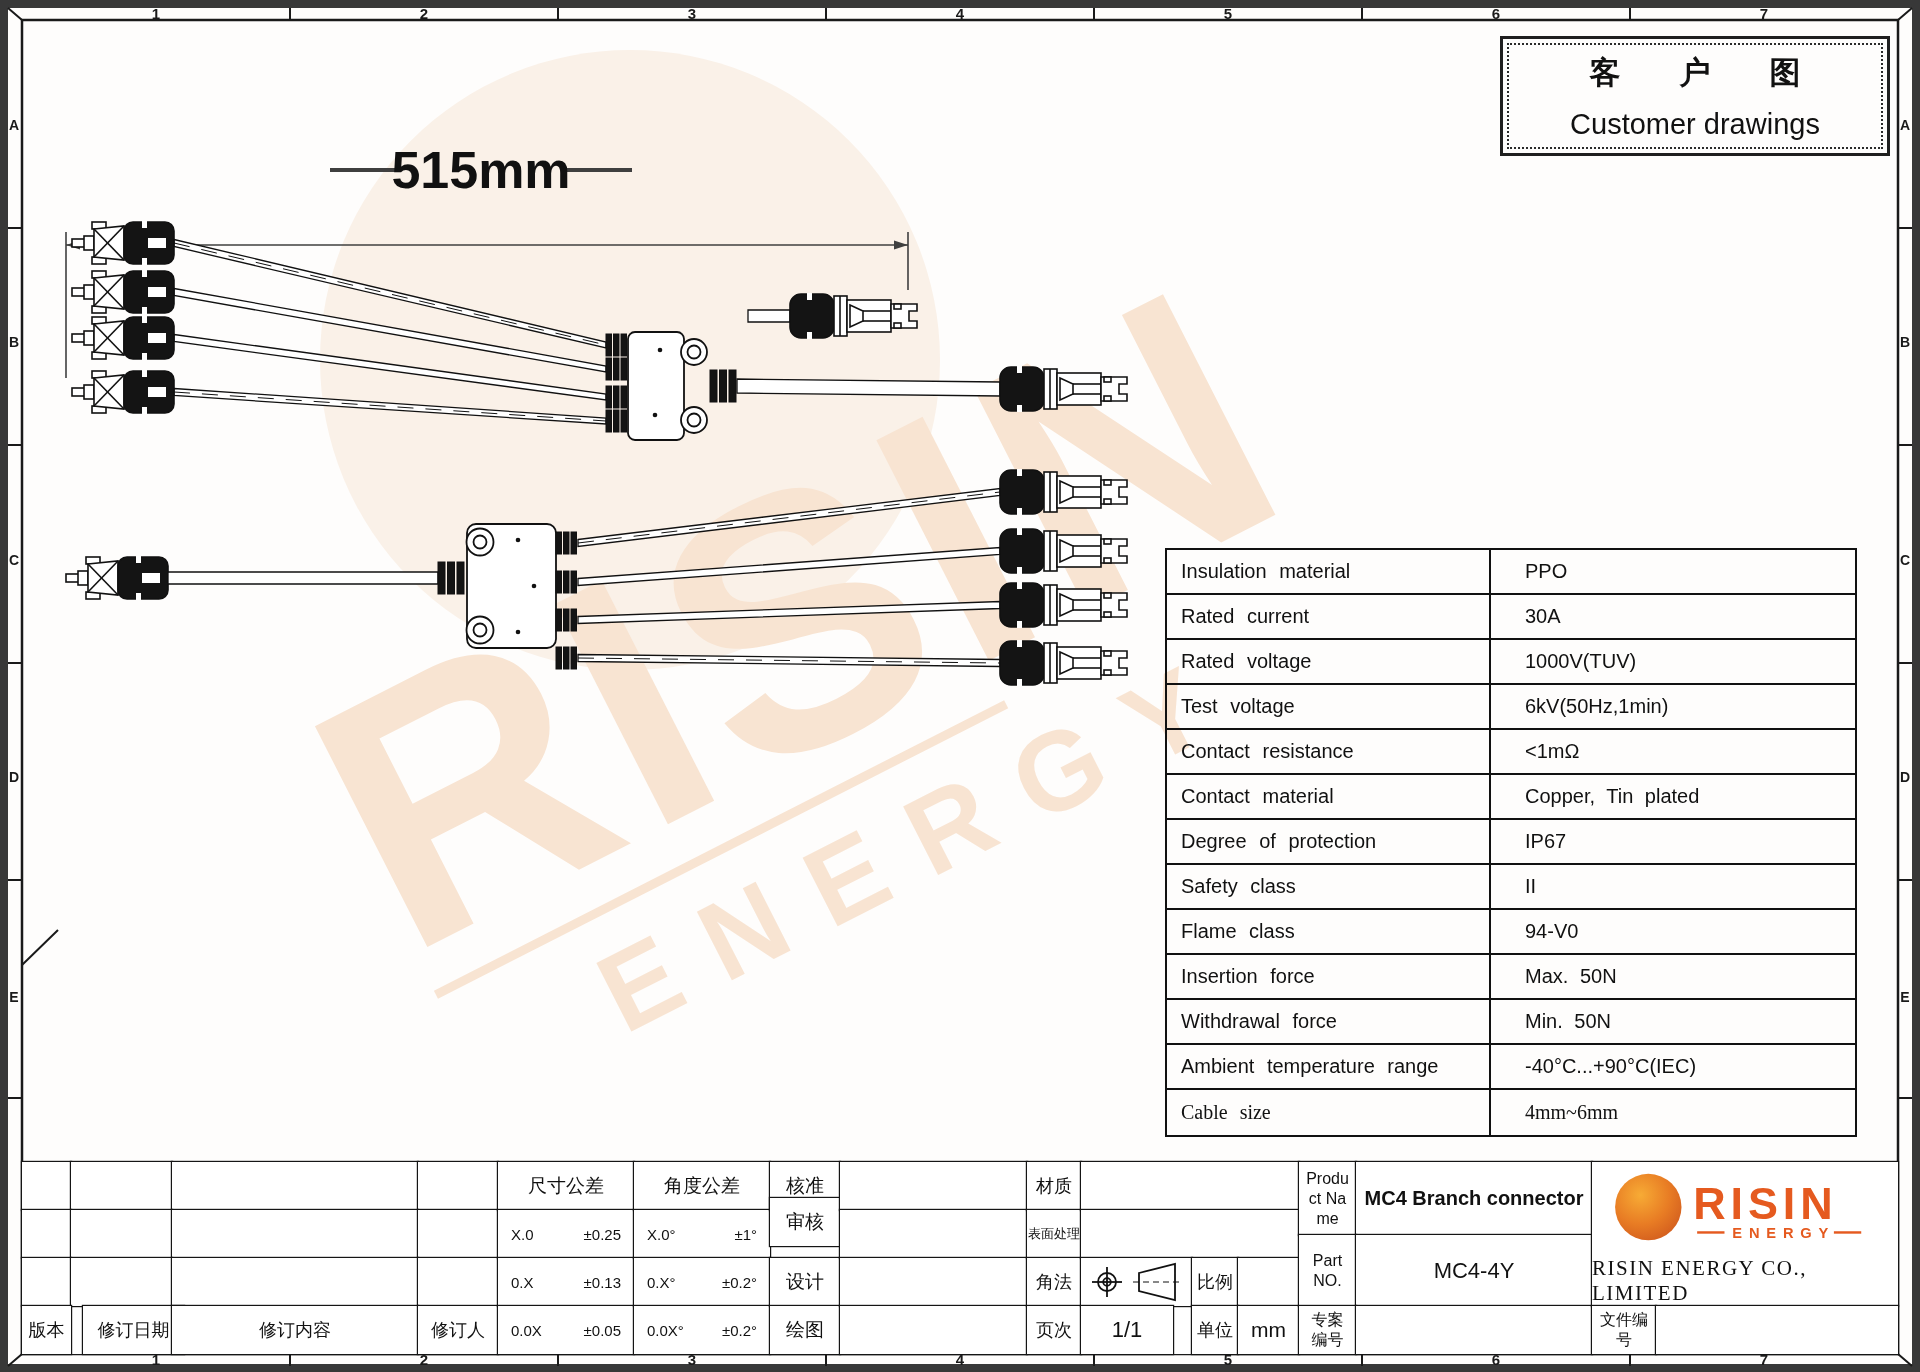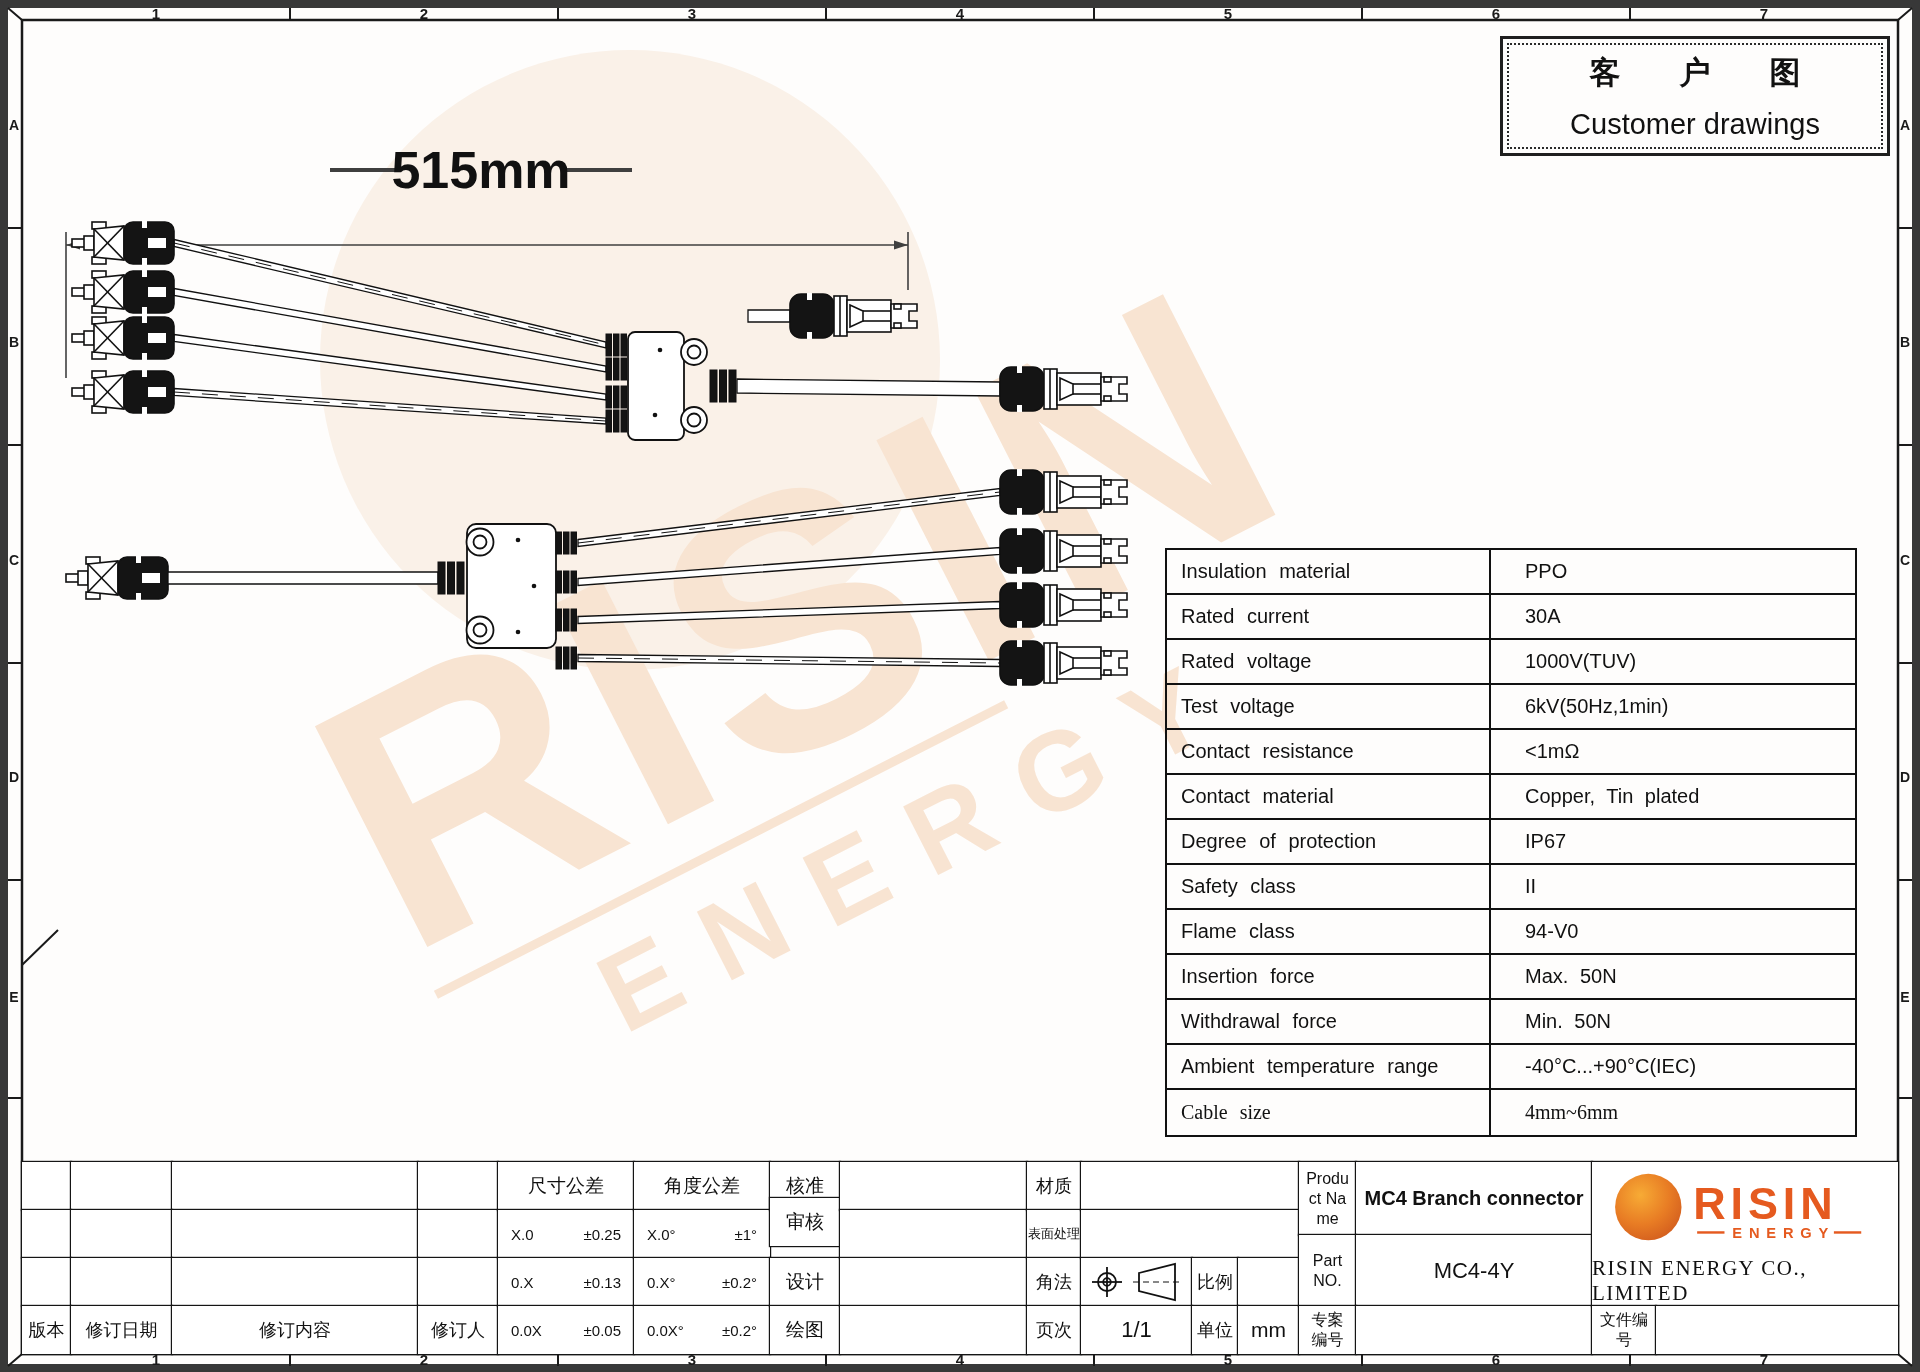--- a/index.html
+++ b/index.html
@@ -281,21 +281,21 @@
     <div class="tbc" style="left:0;top:48px;width:49px;height:48px"></div>
     <div class="tbc" style="left:49px;top:48px;width:101px;height:48px"></div>
     <div class="tbc" style="left:150px;top:48px;width:246px;height:48px"></div>
     <div class="tbc" style="left:396px;top:48px;width:80px;height:48px"></div>
     <div class="tbc" style="left:0;top:96px;width:49px;height:48px"></div>
     <div class="tbc" style="left:49px;top:96px;width:101px;height:48px"></div>
     <div class="tbc" style="left:150px;top:96px;width:246px;height:48px"></div>
     <div class="tbc" style="left:396px;top:96px;width:80px;height:48px"></div>
 
     <div class="tbc" style="left:0;top:144px;width:49px;height:48px;font-size:18px">版本</div>
-    <div class="tbc" style="left:49px;top:144px;width:101px;height:48px;font-size:18px">修订日期</div>
+    <div class="tbc" style="left:61px;top:144px;width:101px;height:48px;font-size:18px">修订日期</div>
     <div class="tbc" style="left:150px;top:144px;width:246px;height:48px;font-size:18px">修订内容</div>
     <div class="tbc" style="left:396px;top:144px;width:80px;height:48px;font-size:18px">修订人</div>
 
     <div class="tbc" style="left:476px;top:0;width:136px;height:48px">尺寸公差</div>
     <div class="tbc tol" style="left:476px;top:48px;width:136px;height:48px">
       <span>X.0</span>
       <span>±0.25</span>
     </div>
     <div class="tbc tol" style="left:476px;top:96px;width:136px;height:48px">
       <span>0.X</span>
@@ -343,21 +343,21 @@
             <circle cx="20" cy="22" r="3.8"></circle>
           <line x1="5" y1="22" x2="35" y2="22"></line>
             <line x1="20" y1="7" x2="20" y2="37"></line>
           <polygon points="52,13 88,4 88,40 52,31"></polygon>
           <line x1="46" y1="22" x2="94" y2="22" stroke-dasharray="6 4" stroke-width="1"></line>
         </g>
       </svg>
     </div>
     <div class="tbc" style="left:1170px;top:96px;width:46px;height:48px;font-size:18px">比例</div>
     <div class="tbc" style="left:1216px;top:96px;width:61px;height:48px"></div>
-    <div class="tbc pageval" style="left:1059px;top:144px;width:111px;height:48px">1/1</div>
+    <div class="tbc pageval" style="left:1059px;top:144px;width:92px;height:48px">1/1</div>
     <div class="tbc" style="left:1170px;top:144px;width:46px;height:48px;font-size:18px">单位</div>
     <div class="tbc" style="left:1216px;top:144px;width:61px;height:48px;font-size:21px">mm</div>
 
     <div class="tbc wrapcell" style="left:1277px;top:0;width:57px;height:73px">Product Name</div>
     <div class="tbc prodname" style="left:1334px;top:0;width:236px;height:73px">MC4 Branch connector</div>
     <div class="tbc wrapcell" style="left:1277px;top:73px;width:57px;height:71px">Part NO.</div>
     <div class="tbc partno" style="left:1334px;top:73px;width:236px;height:71px">MC4-4Y</div>
     <div class="tbc wrapcell" style="left:1277px;top:144px;width:57px;height:48px">专案编号</div>
     <div class="tbc" style="left:1334px;top:144px;width:236px;height:48px"></div>
 

